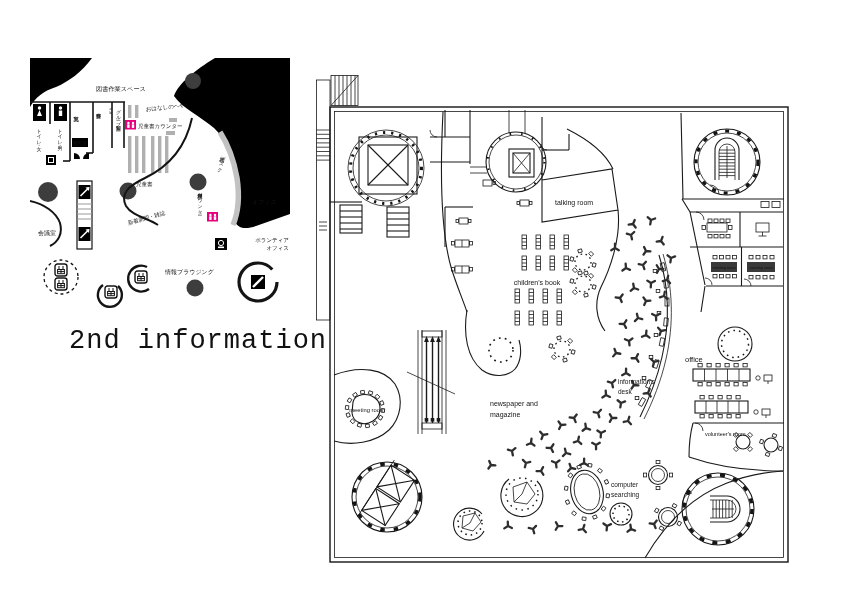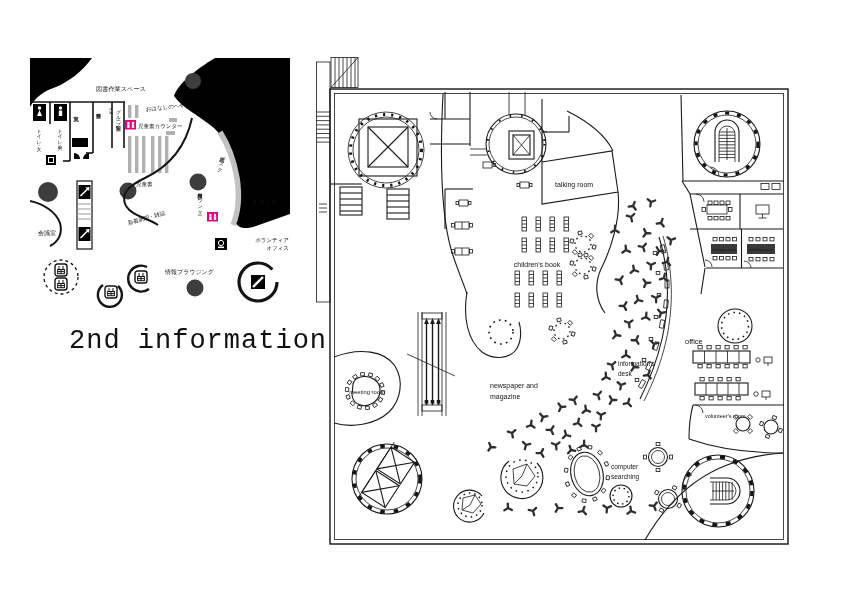--- a/index.html
+++ b/index.html
@@ -2,21 +2,21 @@
 <html><head>
 <meta charset="utf-8">
 <style>
   html,body{margin:0;padding:0;background:#fff;}
   body{width:848px;height:590px;position:relative;overflow:hidden;
        font-family:"Liberation Sans",sans-serif;}
   #minimap-wrap{position:absolute;left:30px;top:58px;width:260px;height:264px;}
   #caption{position:absolute;left:42px;top:326px;width:260px;
            font-family:"Liberation Mono","DejaVu Sans Mono",monospace;
            font-size:27px;letter-spacing:1px;color:#111;white-space:nowrap;margin-left:27px;}
-  #plan-wrap{position:absolute;left:315px;top:54px;width:475px;height:500px;}
+  #plan-wrap{position:absolute;left:315px;top:72px;width:475px;height:500px;}
   svg text{font-family:"Liberation Sans",sans-serif;fill:#141414;}
   svg .jp{font-family:"Liberation Sans",sans-serif;}
   svg .vtext{writing-mode:vertical-rl;text-orientation:upright;}
   svg .ln{stroke:#141414;fill:none;}
   svg .wall{stroke:#141414;fill:none;stroke-width:1.6;}
   svg .thin{stroke:#1a1a1a;fill:none;stroke-width:0.8;}
   svg .med{stroke:#1a1a1a;fill:none;stroke-width:1.1;}
 </style>
 </head>
 <body>

